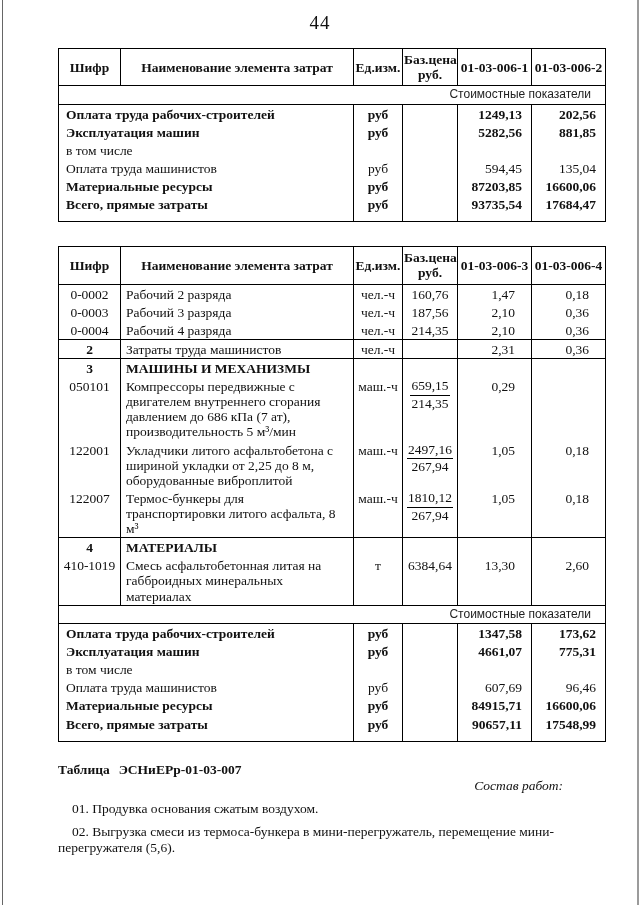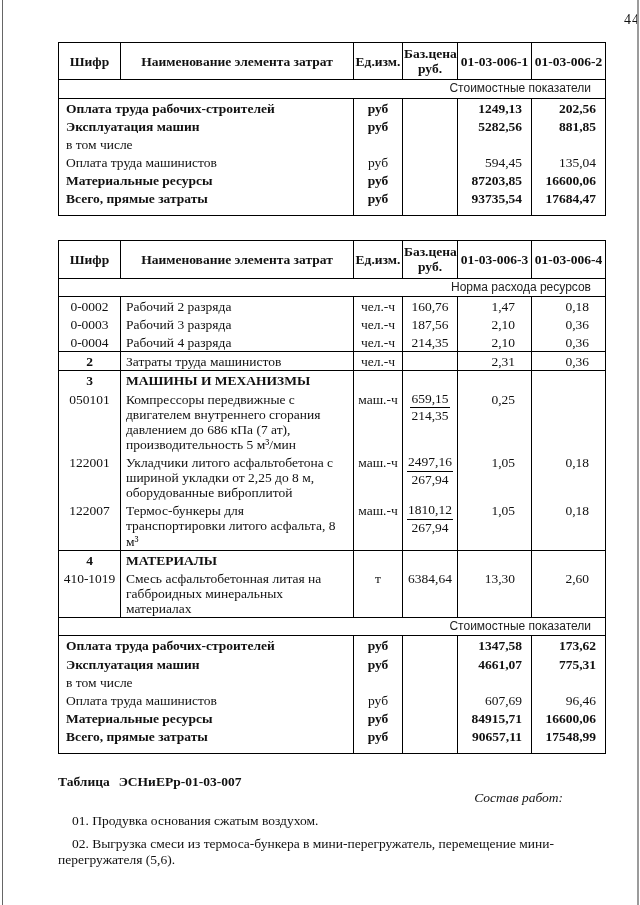--- a/index.html
+++ b/index.html
@@ -2,21 +2,21 @@
 <html><head>
 <meta charset="utf-8">
 <style>
   html,body{margin:0;padding:0;}
   body{
     width:640px;height:905px;background:#ffffff;position:relative;
     font-family:"Liberation Serif", serif;color:#111;overflow:hidden;
   }
   .edge-left{position:absolute;left:2px;top:0;width:1px;height:905px;background:#666;}
   .edge-right{position:absolute;left:637px;top:0;width:2px;height:905px;background:#9b9b9b;}
-  .page-number{padding-top:12px;text-align:right;font-size:14px;letter-spacing:1px;}
+  .page-number{padding-top:12px;text-align:center;font-size:19px;letter-spacing:1px;}
 
   table.doc-table{
     border-collapse:collapse;table-layout:fixed;
     margin:14px 0 0 58px;width:547px;
     border:1.5px solid #000;
     font-size:13.5px;line-height:1.12;
   }
   table.t2{margin-top:24px;}
   .doc-table th,.doc-table td{border-left:1px solid #000;padding:0;overflow:hidden;}
   .doc-table th:first-child,.doc-table td:first-child{border-left:none;}
@@ -151,23 +151,20 @@
     <tr>
       <th>Шифр</th>
       <th>Наименование элемента затрат</th>
       <th>Ед.изм.</th>
       <th>Баз.цена руб.</th>
       <th>01-03-006-3</th>
       <th>01-03-006-4</th>
     </tr>
   </thead>
   <tbody>
-    <tr class="small-label">
-      <td colspan="6">Норма расхода ресурсов</td>
-    </tr>
 
     <tr>
       <td class="c-code">0-0002</td>
       <td class="c-name">Рабочий 2 разряда</td>
       <td class="c-unit">чел.-ч</td>
       <td class="c-price">160,76</td>
       <td class="c-v">1,47</td>
       <td class="c-v">0,18</td>
     </tr>
     <tr>
@@ -202,21 +199,21 @@
       <td class="c-v"></td>
       <td class="c-v"></td>
     </tr>
     <tr>
       <td class="c-code">050101</td>
       <td class="c-name">Компрессоры передвижные с двигателем внутреннего сгорания давлением до 686 кПа (7 ат), производительность 5 м³/мин</td>
       <td class="c-unit">маш.-ч</td>
       <td class="c-price">
         <span class="frac"><span class="num">659,15</span><span class="den">214,35</span></span>
       </td>
-      <td class="c-v">0,25</td>
+      <td class="c-v">0,29</td>
       <td class="c-v"></td>
     </tr>
     <tr>
       <td class="c-code">122001</td>
       <td class="c-name">Укладчики литого асфальтобетона с шириной укладки от 2,25 до 8 м, оборудованные виброплитой</td>
       <td class="c-unit">маш.-ч</td>
       <td class="c-price">
         <span class="frac"><span class="num">2497,16</span><span class="den">267,94</span></span>
       </td>
       <td class="c-v">1,05</td>

